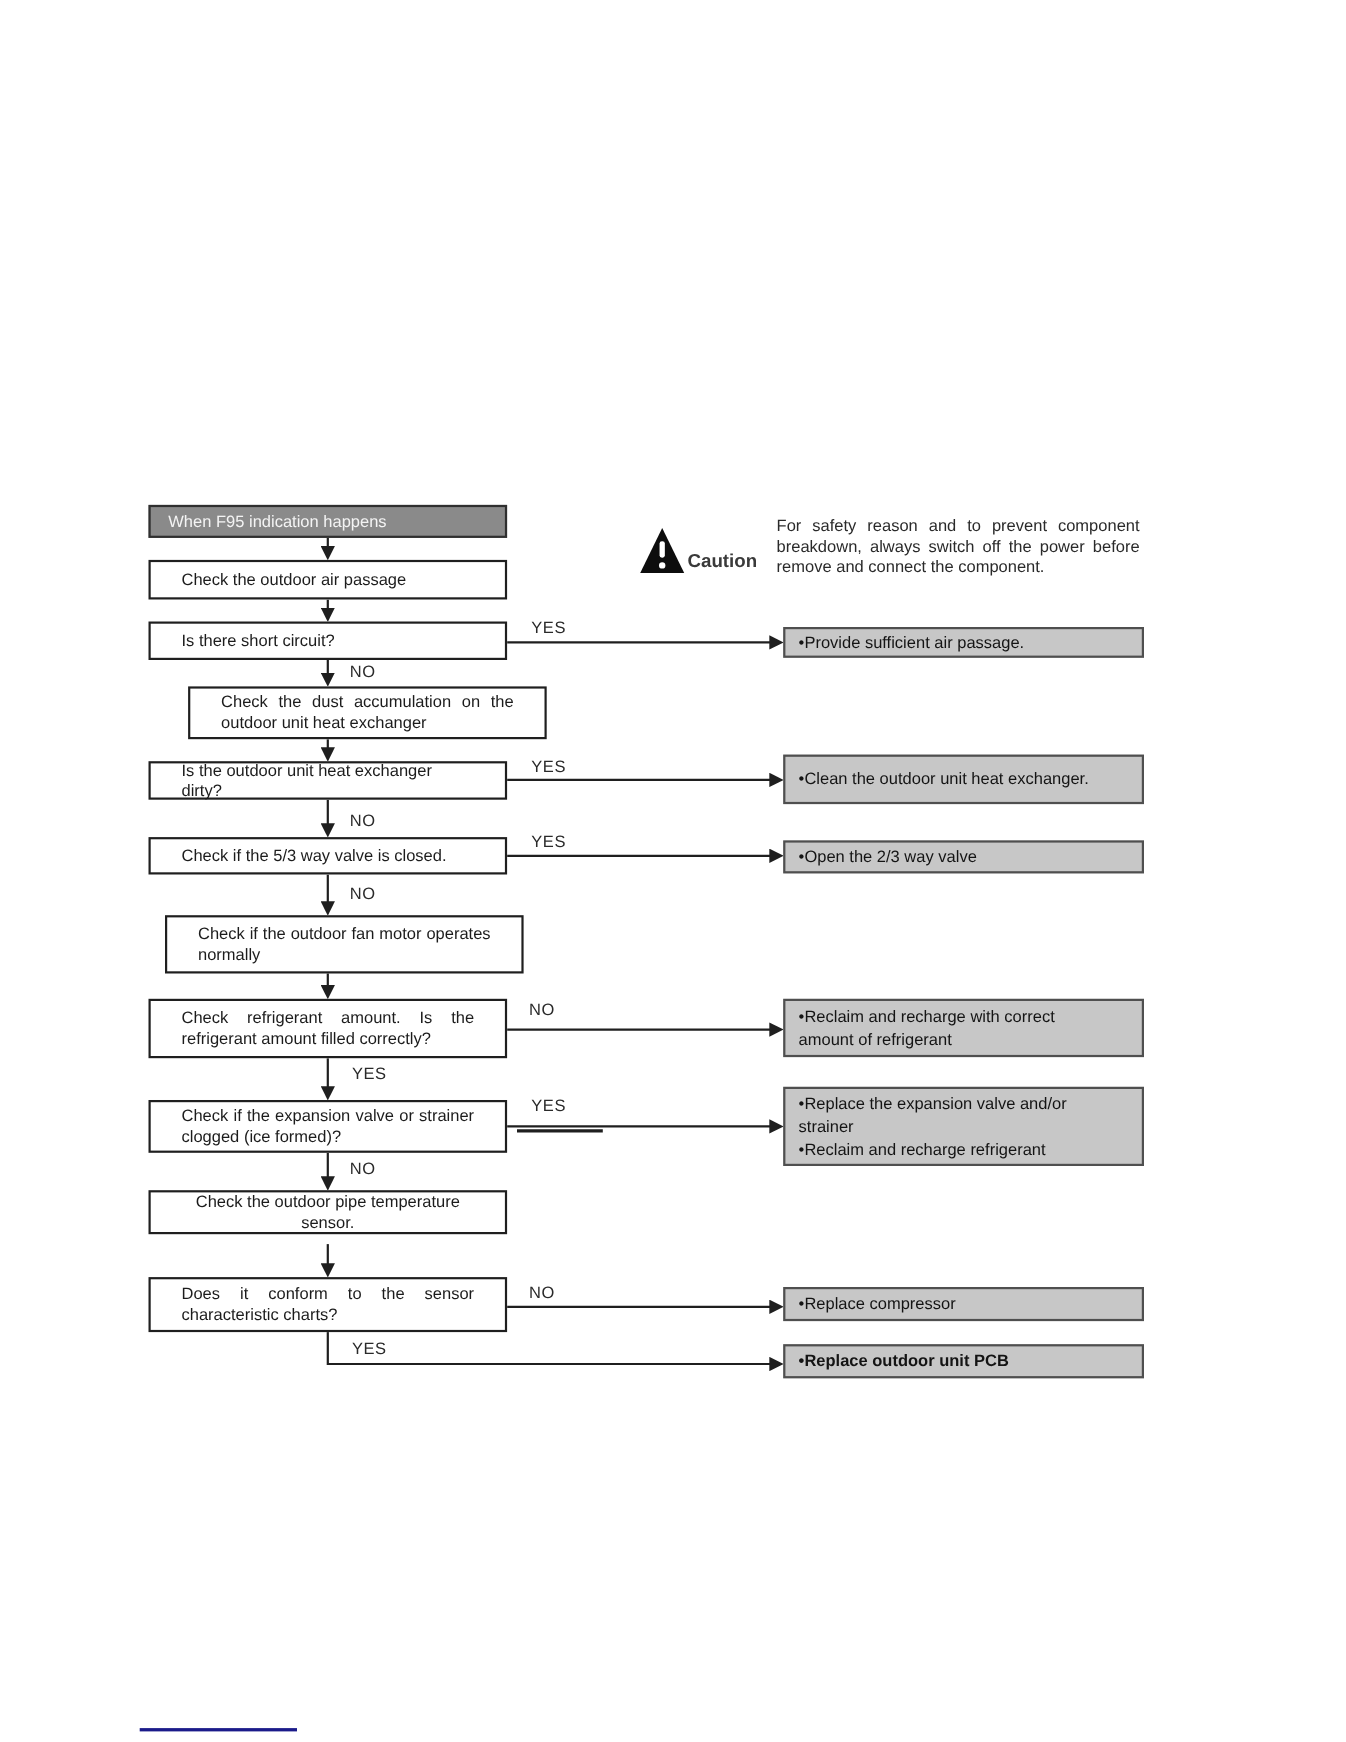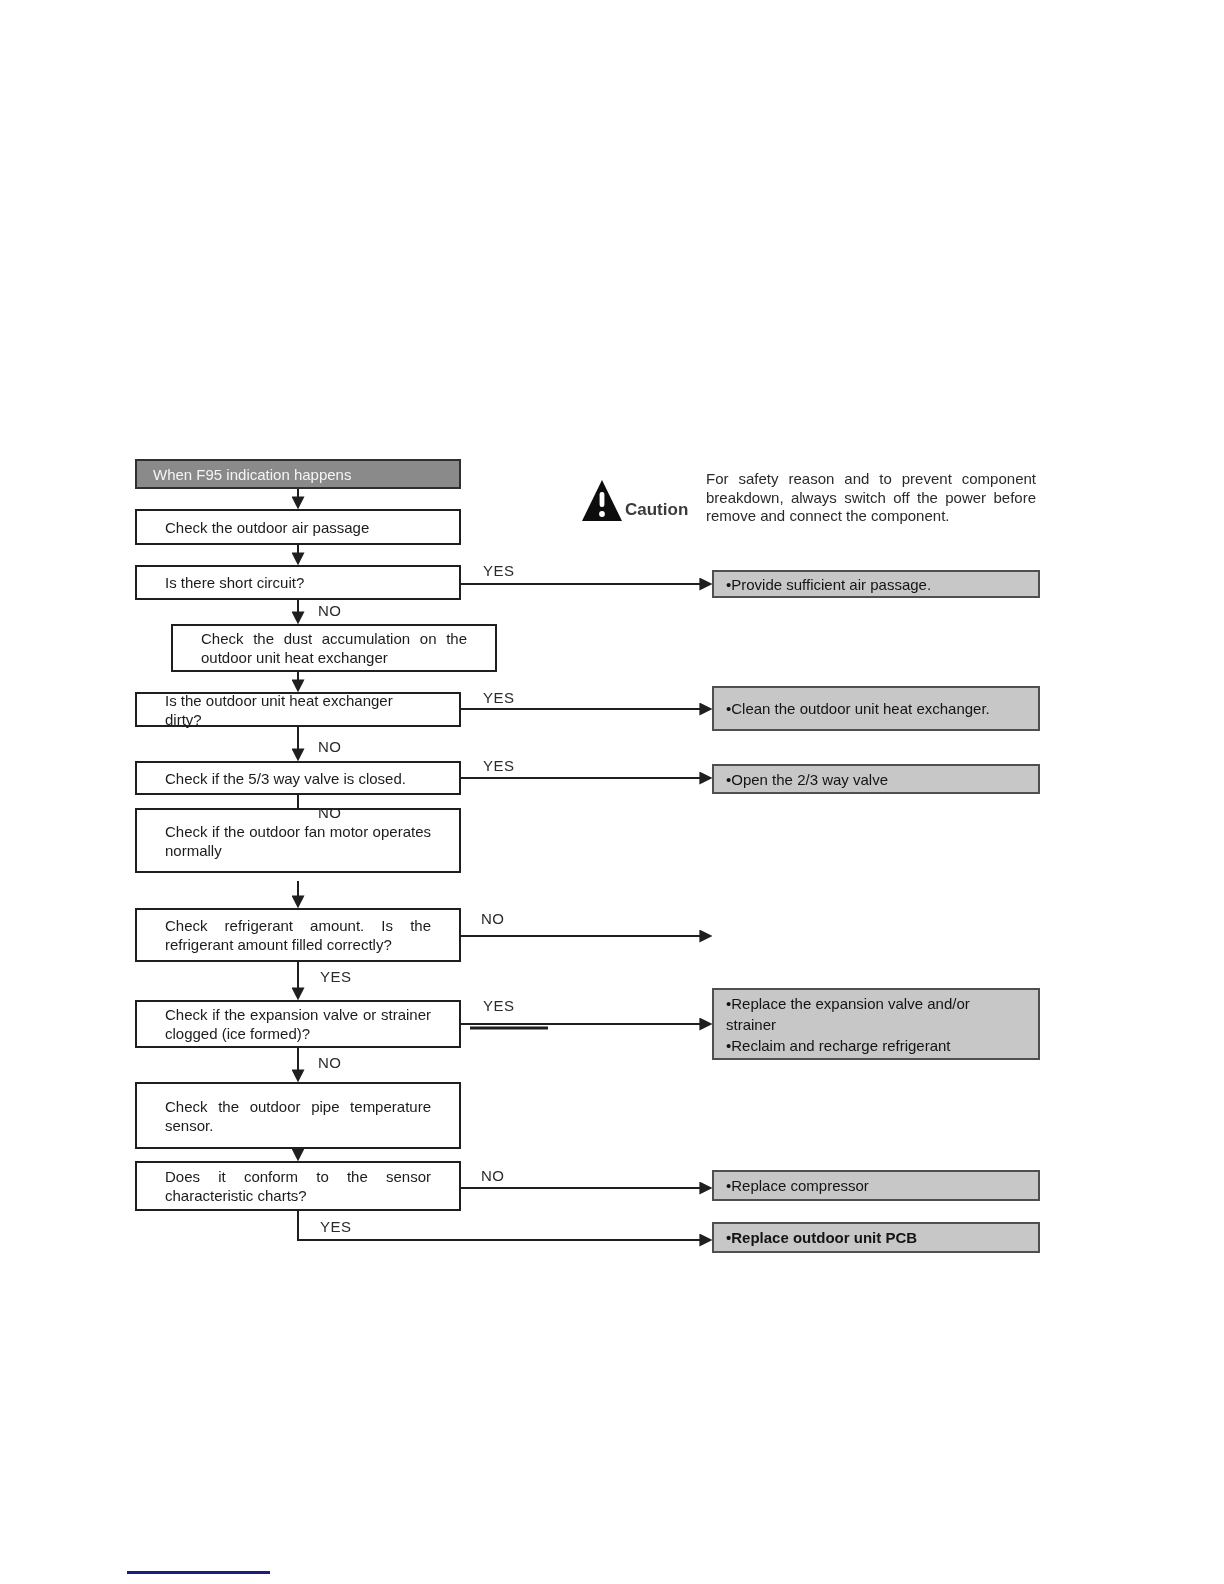--- a/index.html
+++ b/index.html
@@ -96,36 +96,36 @@
   </div>
 
   <div class="node" style="top:692px;height:35px;">
     <div>Is the outdoor unit heat exchanger dirty?</div>
   </div>
 
   <div class="node" style="top:761px;height:34px;">
     <div>Check if the 5/3 way valve is closed.</div>
   </div>
 
-  <div class="node" style="top:808px;height:65px;">
+  <div class="node" style="top:832px;height:53px;margin-left:15px;">
     <div class="jline">Check if the outdoor fan motor operates</div>
     <div>normally</div>
   </div>
 
   <div class="node" style="top:908px;height:54px;">
     <div class="jline">Check refrigerant amount. Is the</div>
     <div>refrigerant amount filled correctly?</div>
   </div>
 
   <div class="node" style="top:1000px;height:48px;">
     <div class="jline">Check if the expansion valve or strainer</div>
     <div>clogged (ice formed)?</div>
   </div>
 
-  <div class="node" style="top:1082px;height:67px;">
+  <div class="node" style="top:1082px;height:40px;align-items:center;">
     <div class="jline">Check the outdoor pipe temperature</div>
     <div>sensor.</div>
   </div>
 
   <div class="node" style="top:1161px;height:50px;">
     <div class="jline">Does it conform to the sensor</div>
     <div>characteristic charts?</div>
   </div>
 
   <div class="action" style="top:570px;height:28px;">
@@ -133,20 +133,24 @@
   </div>
 
   <div class="action" style="top:686px;height:45px;">
     <div>•Clean the outdoor unit heat exchanger.</div>
   </div>
 
   <div class="action" style="top:764px;height:30px;">
     <div>•Open the 2/3 way valve</div>
   </div>
 
+  <div class="action" style="top:908px;height:53px;">
+    <div>•Reclaim and recharge with correct</div>
+    <div>amount of refrigerant</div>
+  </div>
 
   <div class="action" style="top:988px;height:72px;">
     <div>•Replace the expansion valve and/or</div>
     <div>strainer</div>
     <div>•Reclaim and recharge refrigerant</div>
   </div>
 
   <div class="action" style="top:1170px;height:31px;">
     <div>•Replace compressor</div>
   </div>

